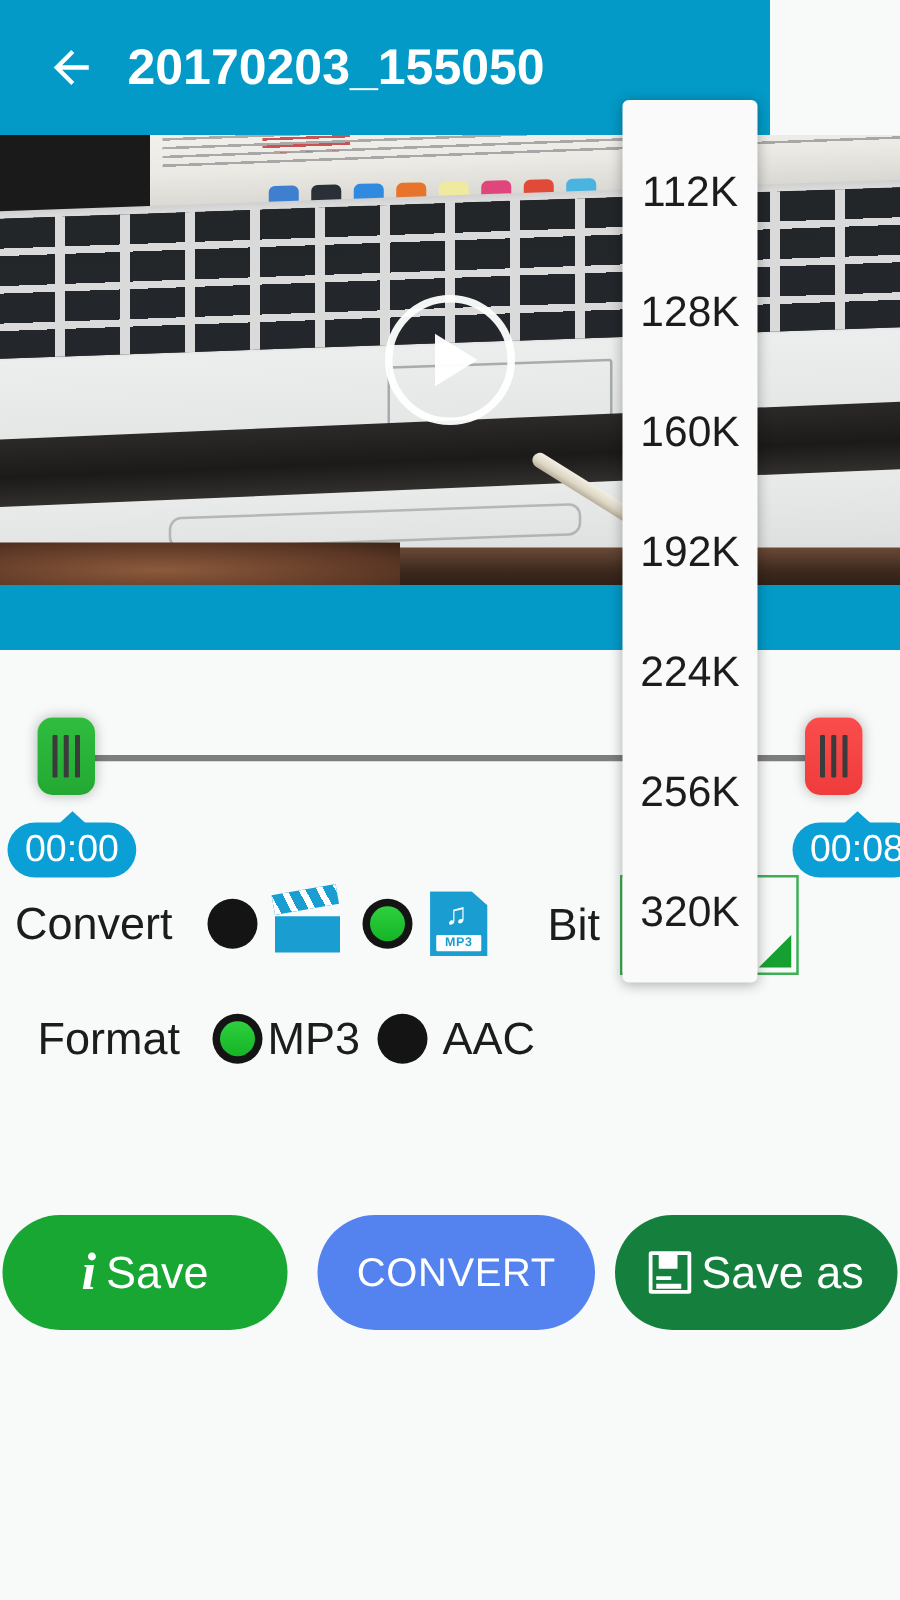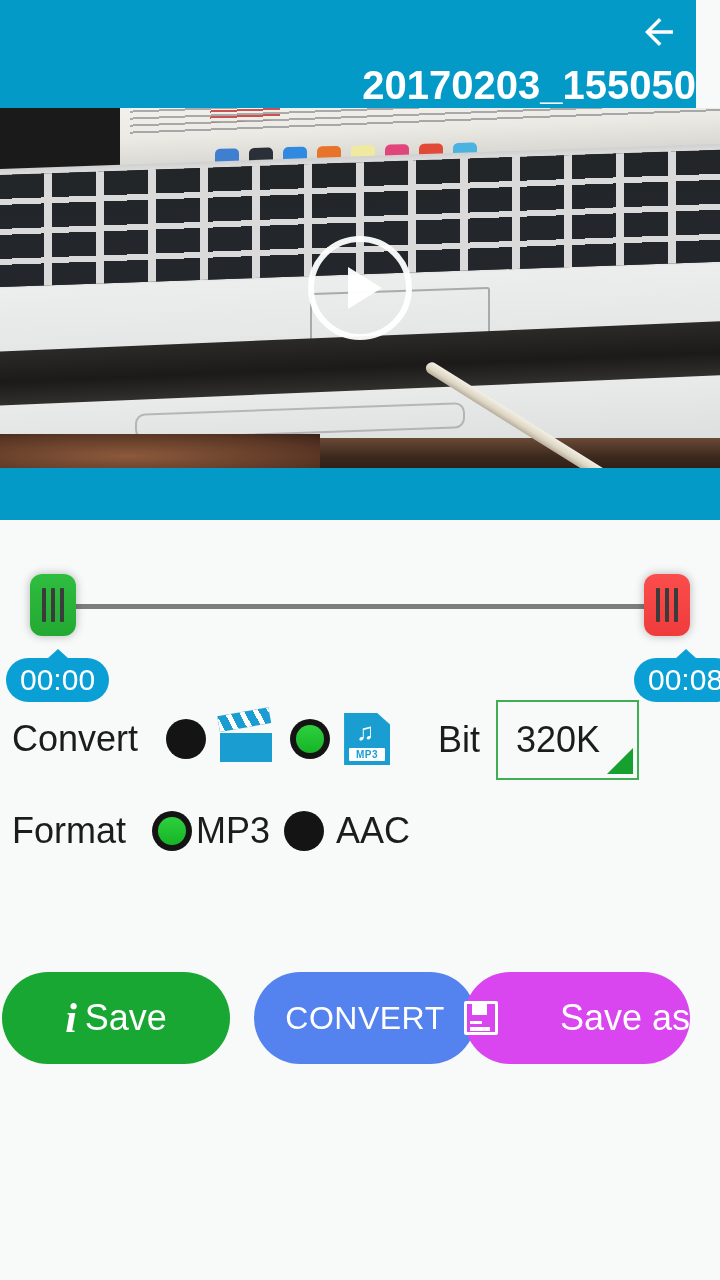--- a/index.html
+++ b/index.html
@@ -6,23 +6,23 @@
   html, body {
     width: 720px; height: 1280px;
     background: #f8f9f9;
     font-family: "Liberation Sans", sans-serif;
     overflow: hidden;
   }
   #root { position: relative; width: 720px; height: 1280px; background: #f8f9f9; }
 
   
   .appbar {
-    position: absolute; left: 0; top: 0; width: 696px; height: 108px;
+    position: absolute; left: 0; top: 0; width: 616px; height: 108px;
     background: #039ac7;
-    display: flex; align-items: flex-end; flex-direction: column;
+    display: flex; align-items: center;
   }
   .back-btn {
     width: 74px; height: 74px; margin-left: 20px;
     display: flex; align-items: center; justify-content: center;
   }
   .back-btn svg { width: 42px; height: 42px; }
   .appbar-title {
     color: #ffffff; font-size: 40px; font-weight: bold;
     letter-spacing: 0px; margin-left: 8px;
     white-space: nowrap;
@@ -149,21 +149,21 @@
   .time-bubble::before {
     content: ""; position: absolute; left: 50%; top: -9px; transform: translateX(-50%);
     width: 0; height: 0; border-left: 11px solid transparent; border-right: 11px solid transparent;
     border-bottom: 10px solid #0aa0d6;
   }
   .bubble-left  { left: 6px;  top: 138px; }
   .bubble-right { left: 634px; top: 138px; }
 
   
   .row-convert { position: absolute; left: 0; top: 708px; width: 720px; height: 62px; display: flex; align-items: center; }
-  .row-format  { position: absolute; left: 0; top: 800px; width: 720px; height: 62px; display: flex; align-items: center; }
+  .row-format  { position: absolute; left: 0; top: 800px; width: 720px; height: 62px; display: flex; align-items: center; padding-left: 18px; }
   .row-label { font-size: 36px; color: #1c1c1c; margin-left: 12px; }
 
   .radio { width: 40px; height: 40px; border-radius: 50%; background: #141414; flex: none; }
   .radio.checked {
     background: #141414;
     display: flex; align-items: center; justify-content: center;
   }
   .radio.checked::after {
     content: ""; width: 28px; height: 28px; border-radius: 50%;
     background: linear-gradient(180deg,#2fd03f 0%, #14b426 100%);
@@ -231,21 +231,21 @@
 
   
   .actions { position: absolute; left: 0; top: 972px; width: 720px; height: 92px; }
   .btn {
     position: absolute; top: 0; height: 92px; border-radius: 46px;
     display: flex; align-items: center; justify-content: center; gap: 8px;
     color: #ffffff; font-size: 36px;
   }
   .btn-info    { left: 2px;   width: 228px; background: #19a733; }
   .btn-convert { left: 254px; width: 222px; background: #5482ef; font-size: 32px; letter-spacing: .5px; }
-  .btn-saveas  { left: 464px; width: 226px; background: #d946ef; justify-content: space-between; }
+  .btn-saveas  { left: 492px; width: 226px; background: #15803d; }
   .info-i { font-style: italic; font-weight: bold; font-size: 42px; font-family: "Liberation Serif", serif; }
   .icon-floppy { width: 34px; height: 34px; position: relative; flex: none; }
   .icon-floppy .fl-out {
     position: absolute; inset: 0; border: 3px solid #ffffff; border-radius: 2px;
   }
   .icon-floppy .fl-top {
     position: absolute; left: 8px; top: 3px; width: 15px; height: 11px; background: #ffffff;
   }
   .icon-floppy .fl-bot {
     position: absolute; left: 6px; bottom: 4px; width: 20px; height: 4px; background: #ffffff;
@@ -347,20 +347,29 @@
   </div>
 
   <div class="row-format">
     <div class="row-label">Format</div>
     <div style="margin-left:26px" class="radio checked"></div>
     <div style="margin-left:4px" class="opt-text">MP3</div>
     <div style="margin-left:14px" class="radio"></div>
     <div style="margin-left:12px" class="opt-text">AAC</div>
   </div>
 
+  <div class="dropdown">
+    <div class="dd-item">112K</div>
+    <div class="dd-item">128K</div>
+    <div class="dd-item">160K</div>
+    <div class="dd-item">192K</div>
+    <div class="dd-item">224K</div>
+    <div class="dd-item">256K</div>
+    <div class="dd-item">320K</div>
+  </div>
 
   <div class="actions">
     <div class="btn btn-info">
       <span class="info-i">i</span>
       <span>Save</span>
     </div>
     <div class="btn btn-convert">
       <span>CONVERT</span>
     </div>
     <div class="btn btn-saveas">

